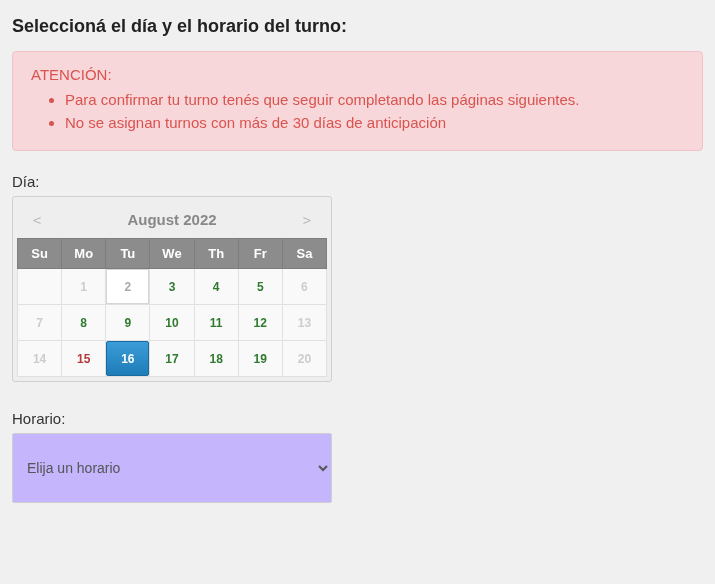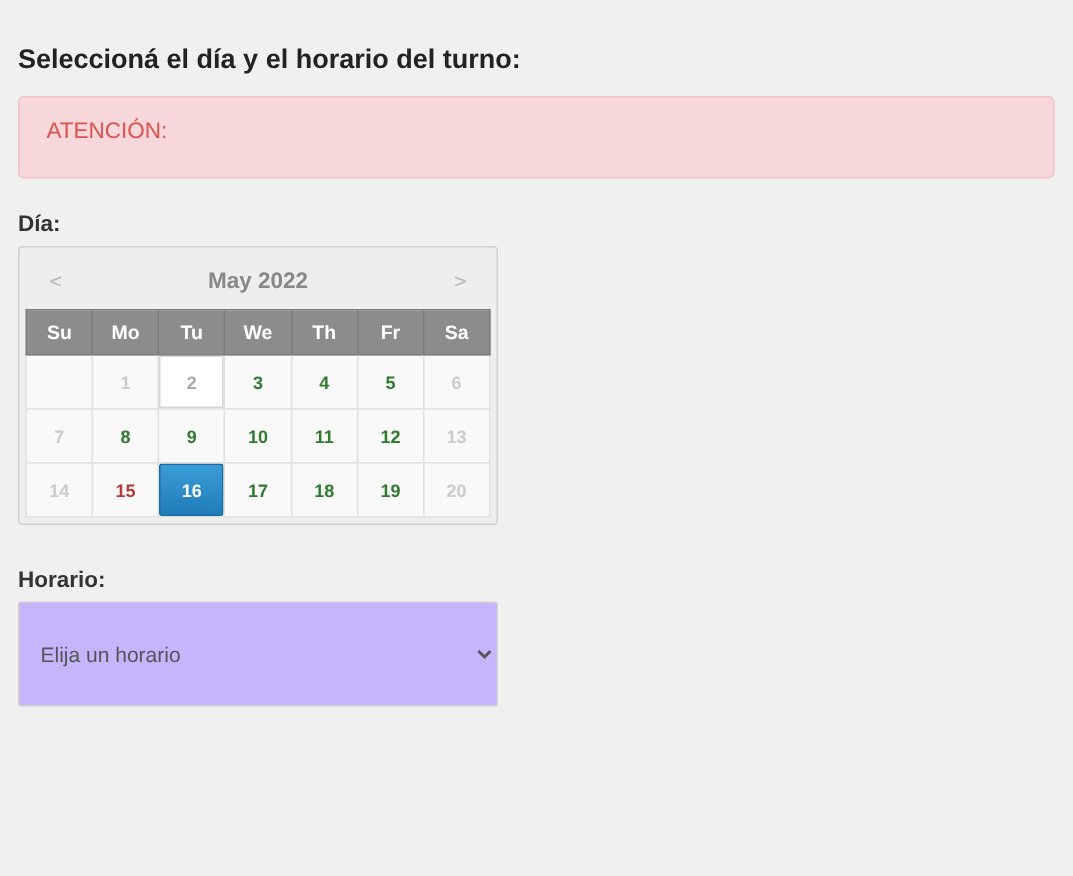--- a/index.html
+++ b/index.html
@@ -8,21 +8,21 @@
     padding: 12px;
     font-family: -apple-system, BlinkMacSystemFont, "Segoe UI", Arial, sans-serif;
     background: #f0f0f0;
     color: #333;
     font-size: 14px;
     width: 715px;
   }
   .page-title {
     font-size: 18px;
     font-weight: 700;
-    margin: 17px 0 14px 0;
+    margin: 4px 0 14px 0;
     color: #222;
   }
   .alert {
     background: #f8d7da;
     border: 1px solid #f1c2c7;
     border-radius: 4px;
     padding: 14px 18px 16px 18px;
     color: #d9534f;
     margin-bottom: 22px;
   }
@@ -35,21 +35,20 @@
     padding-left: 34px;
   }
   .alert li {
     font-size: 15px;
     line-height: 1.5;
   }
   .label {
     font-size: 15px;
     color: #333;
     margin-bottom: 6px;
-    font-weight: bold;
   }
   .calendar-wrap {
     background: #eeeeee;
     border: 1px solid #d0d0d0;
     border-radius: 3px;
     padding: 4px;
     width: 320px;
   }
   .cal-header {
     display: flex;
@@ -138,28 +137,32 @@
     border-radius: 2px;
   }
 </style>
 </head>
 <body>
 
 <h2 class="page-title">Seleccioná el día y el horario del turno:</h2>
 
 <div class="alert">
   <div class="alert-heading">ATENCIÓN:</div>
+  <ul>
+    <li>Para confirmar tu turno tenés que seguir completando las páginas siguientes.</li>
+    <li>No se asignan turnos con más de 30 días de anticipación</li>
+  </ul>
 </div>
 
 <div class="label">Día:</div>
 
 <div class="calendar-wrap">
   <div class="cal-header">
     <span class="cal-nav">&lt;</span>
-    <span class="cal-title">May 2022</span>
+    <span class="cal-title">August 2022</span>
     <span class="cal-nav">&gt;</span>
   </div>
   <table class="cal">
     <thead>
       <tr>
         <th>Su</th>
         <th>Mo</th>
         <th>Tu</th>
         <th>We</th>
         <th>Th</th>

